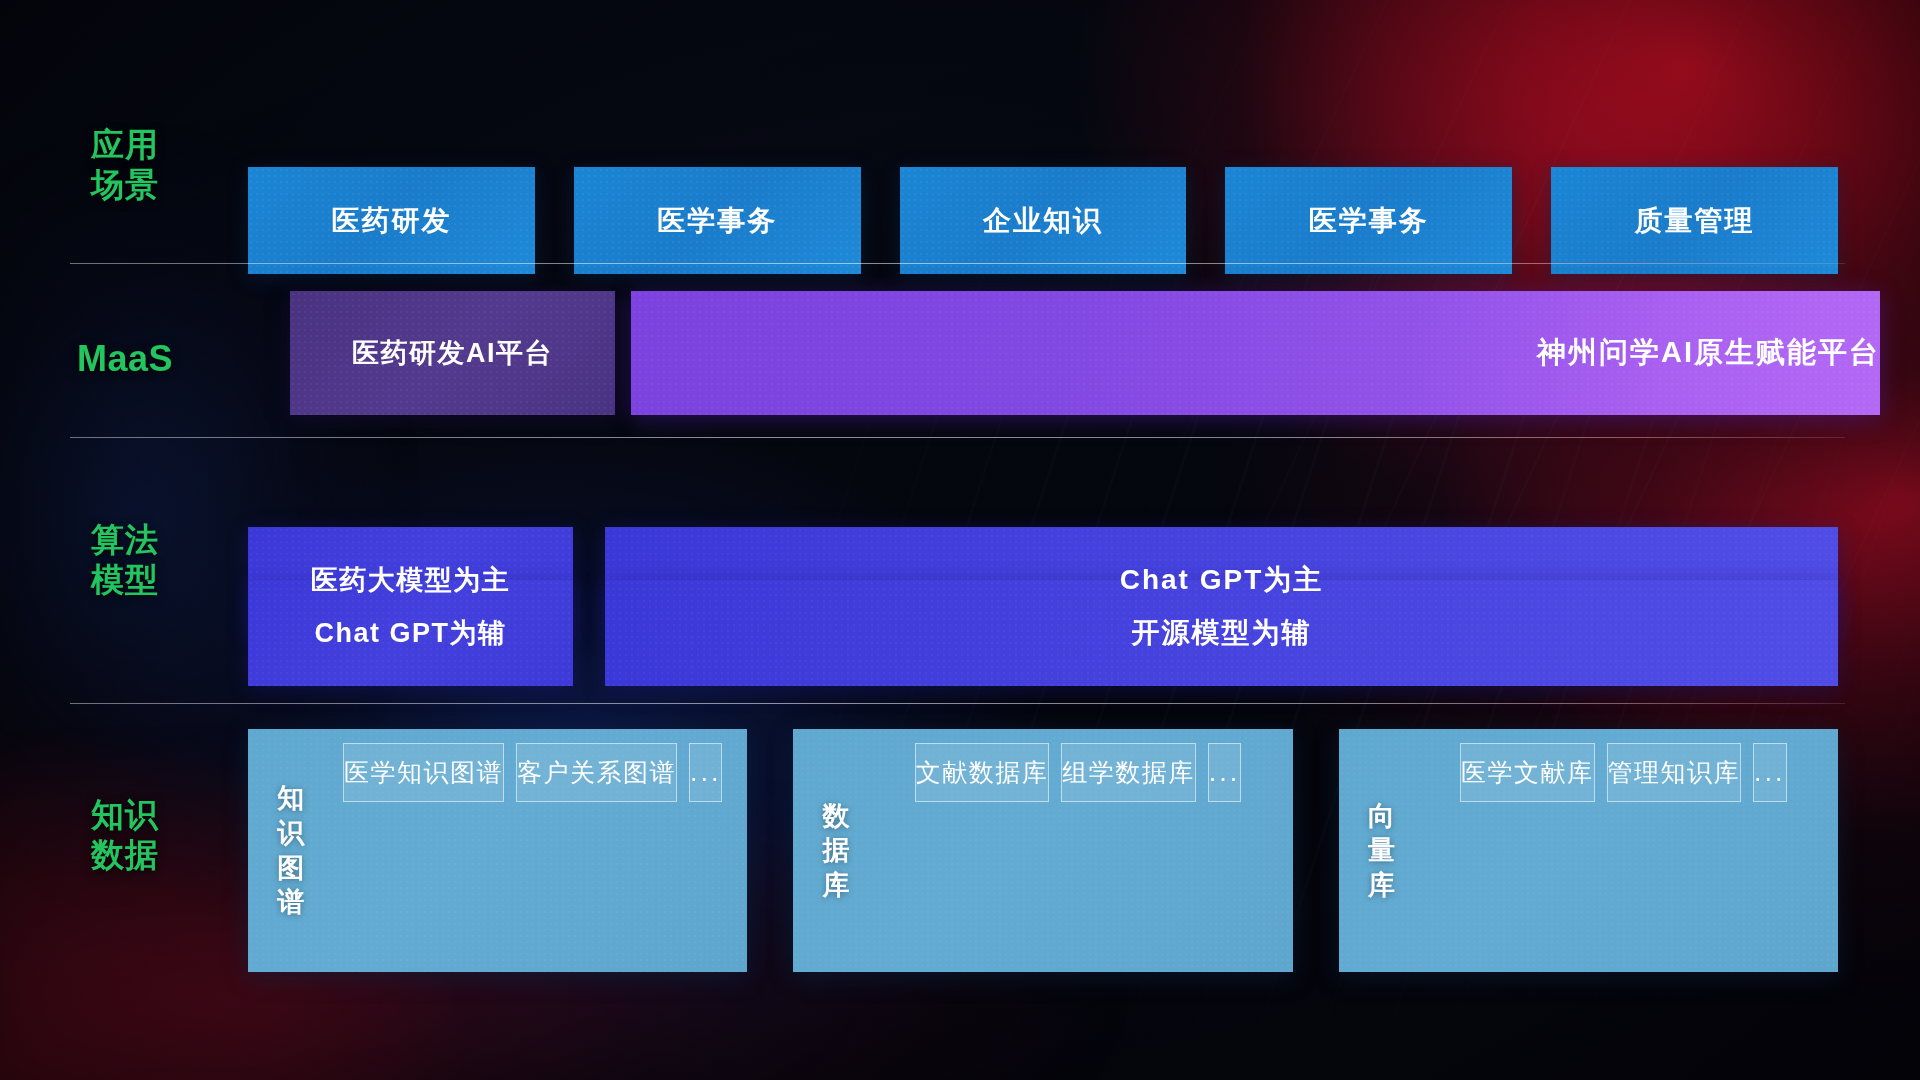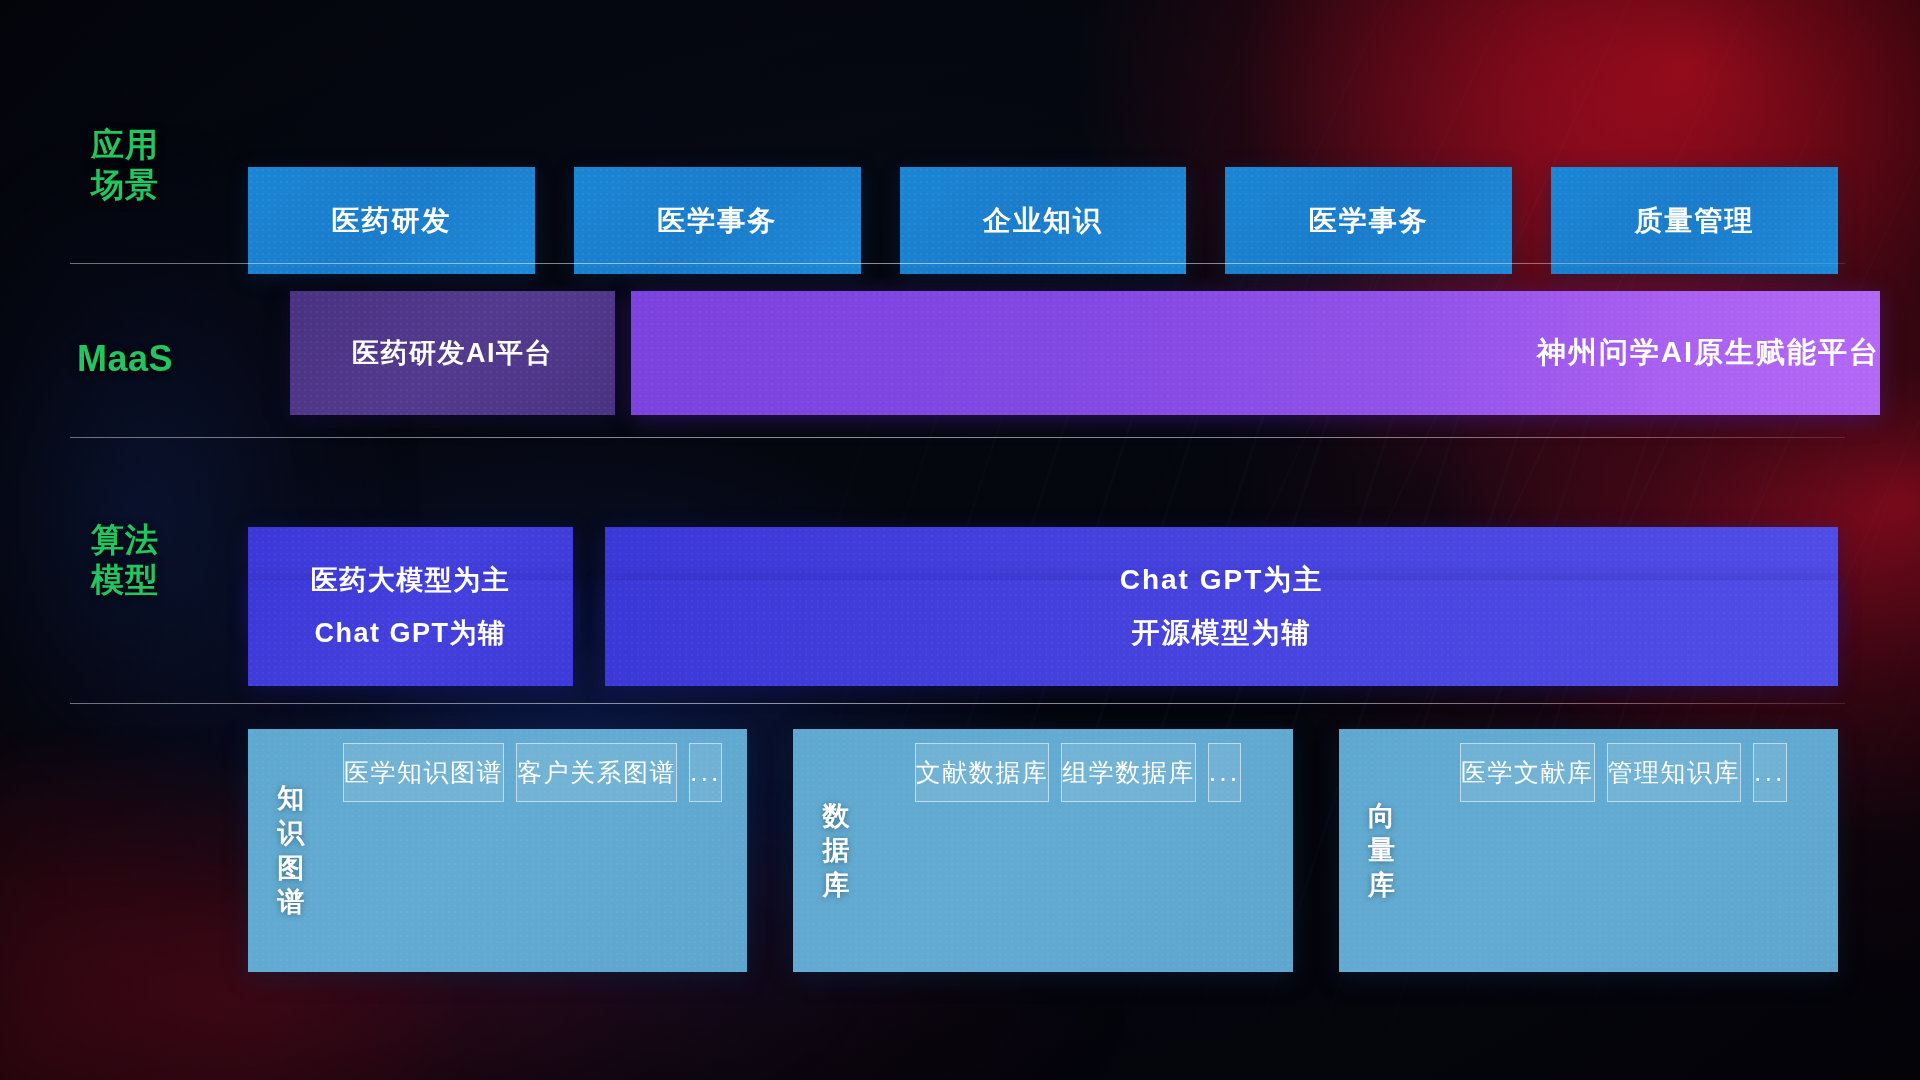--- a/index.html
+++ b/index.html
@@ -362,20 +362,24 @@
           <span>Chat GPT为辅</span>
         </div>
         <div class="algo-right">
           <span>开源模型为辅</span>
         </div>
       </div>
     </div>
 
     <div class="divider" style="top:703px;"></div>
 
+    <div class="row-label" style="left:40px; top:795px;">
+      <div>知识</div>
+      <div>数据</div>
+    </div>
 
     <div class="kd-row">
 
       <div class="kd-panel">
         <div class="kd-title">
           <span>知</span>
           <span>识</span>
           <span>图</span>
           <span>谱</span>
         </div>

